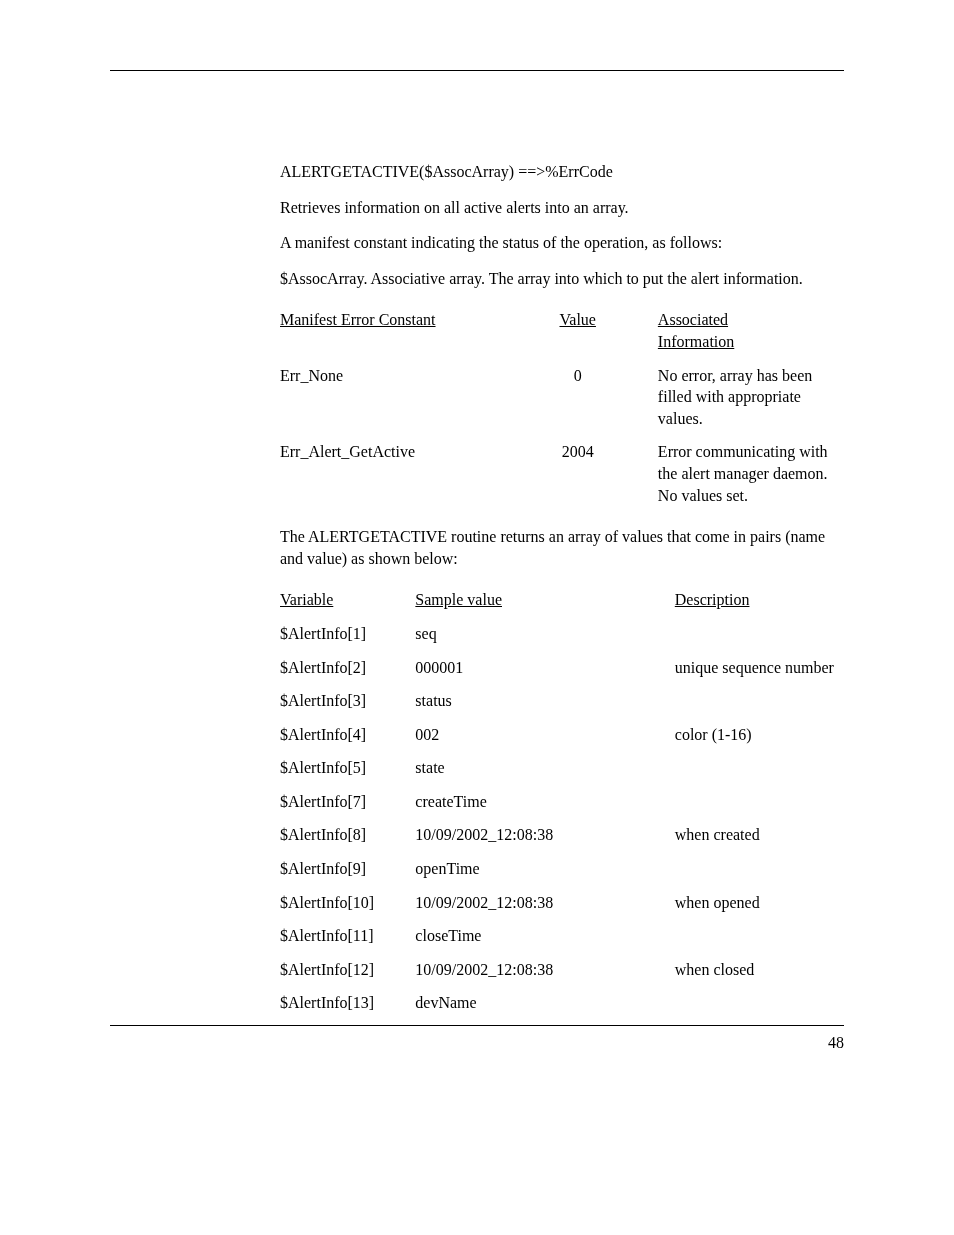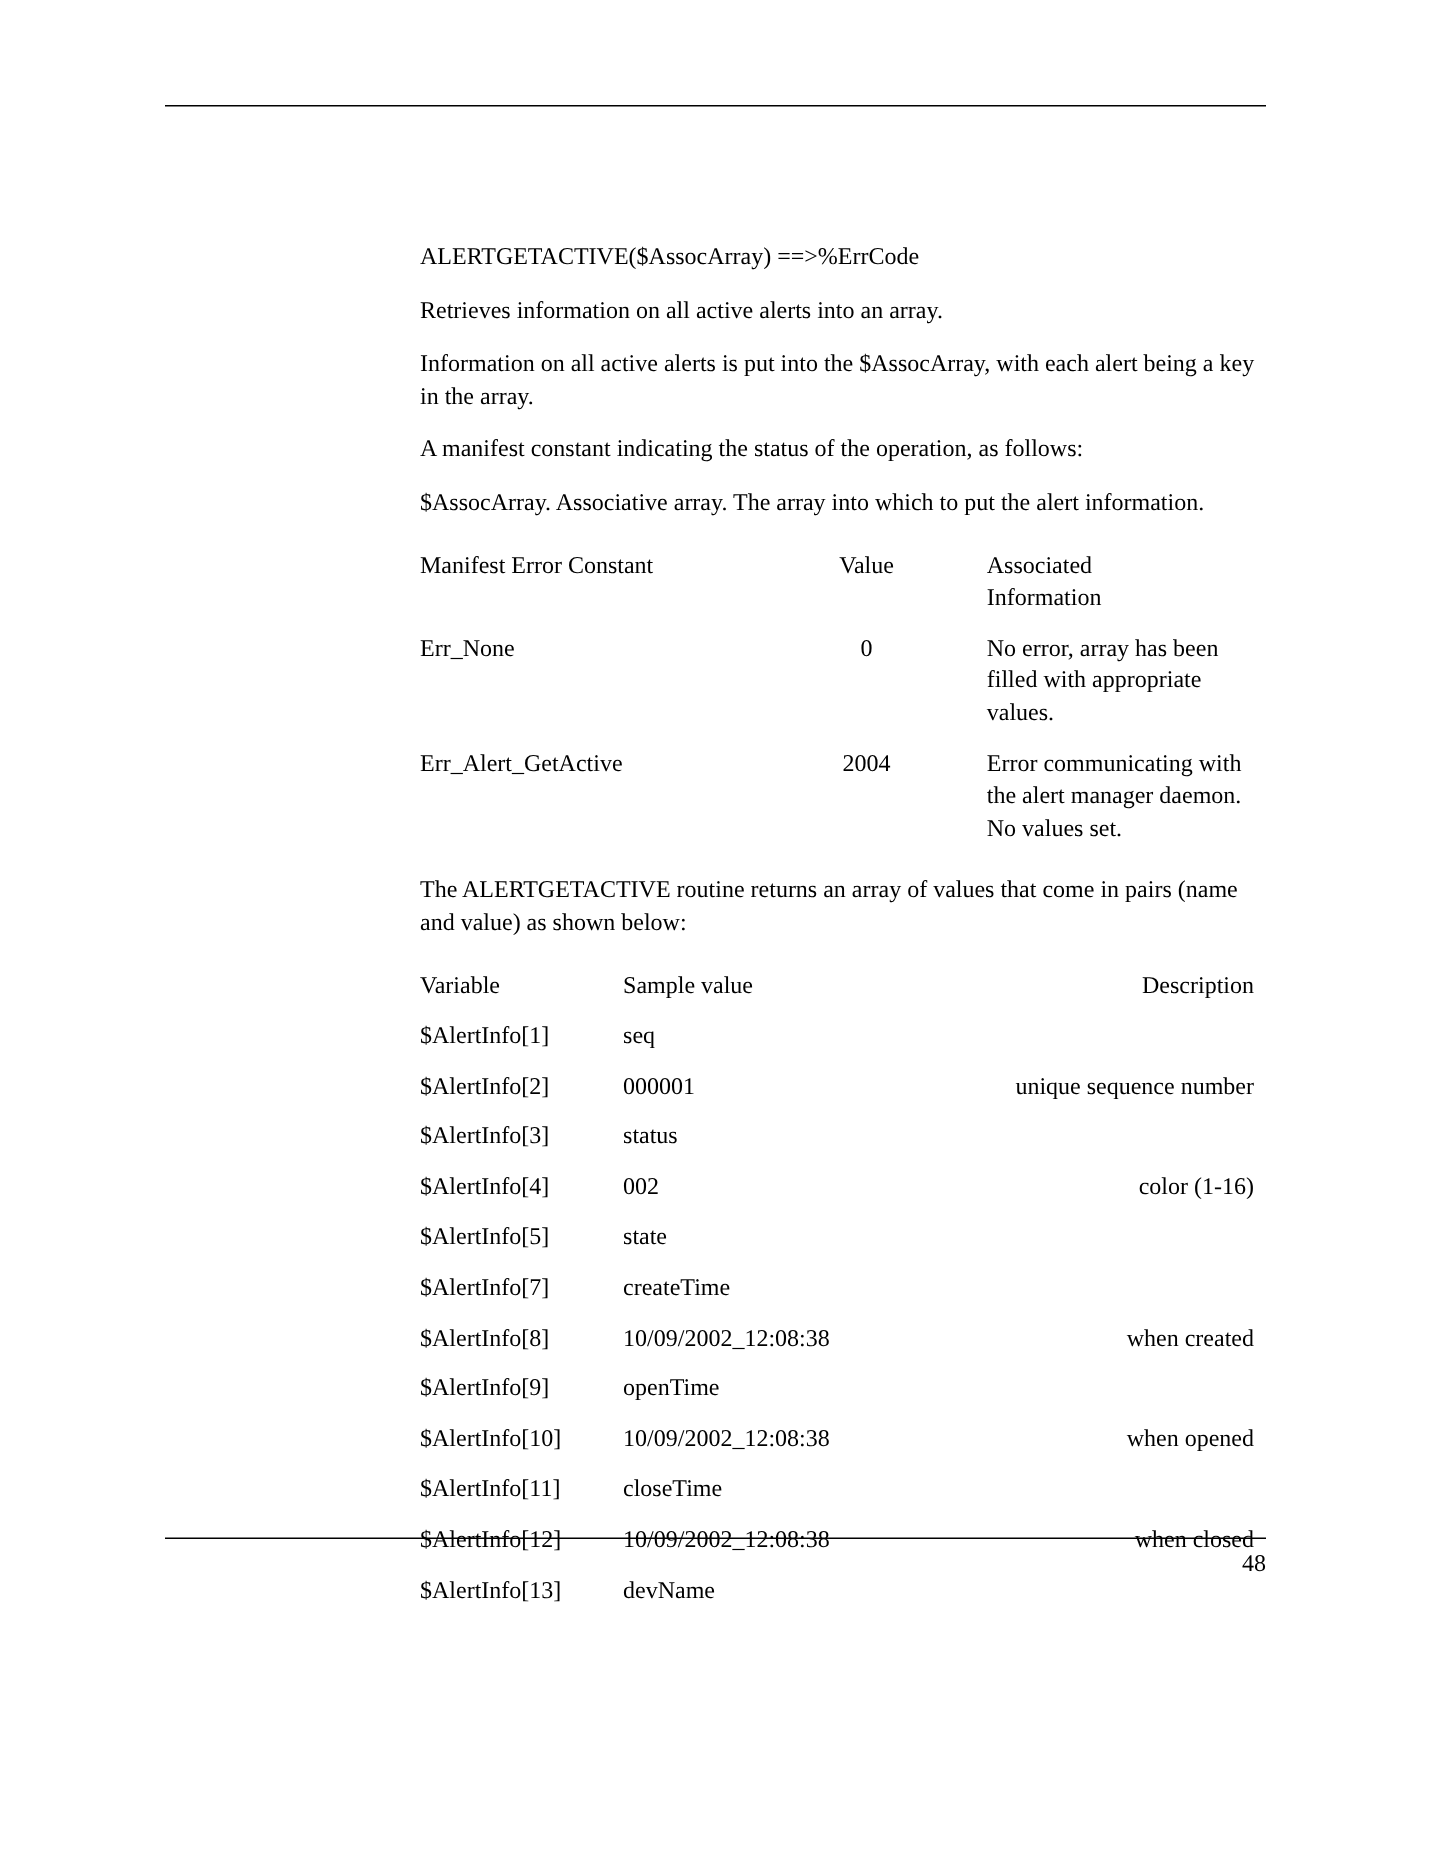--- a/index.html
+++ b/index.html
@@ -23,36 +23,37 @@
   }
   .content {
     margin-left: 170px;
     margin-right: 0;
     line-height: 1.35;
   }
   .para {
     margin: 0 0 14px 0;
   }
   .u {
+    text-decoration: underline;
   }
   table {
     border-collapse: collapse;
     width: 100%;
     margin-bottom: 14px;
   }
   td {
     vertical-align: top;
     padding: 6px 8px 6px 0;
   }
   .t1 td:nth-child(1){ width: 40%; }
   .t1 td:nth-child(2){ width: 27%; text-align: center; }
   .t1 td:nth-child(3){ width: 33%; }
   .t2 td:nth-child(1){ width: 24%; }
   .t2 td:nth-child(2){ width: 46%; }
-  .t2 td:nth-child(3){ width: 30%; text-align: right; }
+  .t2 td:nth-child(3){ width: 30%; }
   .footer {
     border-top: 1.5px solid #000;
     position: absolute;
     left: 110px;
     right: 110px;
     bottom: 50px;
   }
   .pagenum {
     position: absolute;
     right: 110px;
@@ -62,21 +63,20 @@
 </style>
 </head>
 <body>
 
 <div class="page">
   <div class="rule"></div>
 
   <div class="content">
     <p class="para">ALERTGETACTIVE($AssocArray) ==&gt;%ErrCode</p>
     <p class="para">Retrieves information on all active alerts into an array.</p>
-    <p class="para">Information on all active alerts is put into the $AssocArray, with each alert being a key in the array.</p>
     <p class="para">A manifest constant indicating the status of the operation, as follows:</p>
     <p class="para">$AssocArray. Associative array.  The array into which to put the alert information.</p>
 
     <table class="t1">
       <tbody>
           <tr>
         <td><span class="u">Manifest Error Constant</span></td>
         <td><span class="u">Value</span></td>
         <td>
           <span class="u">Associated</span><br>

